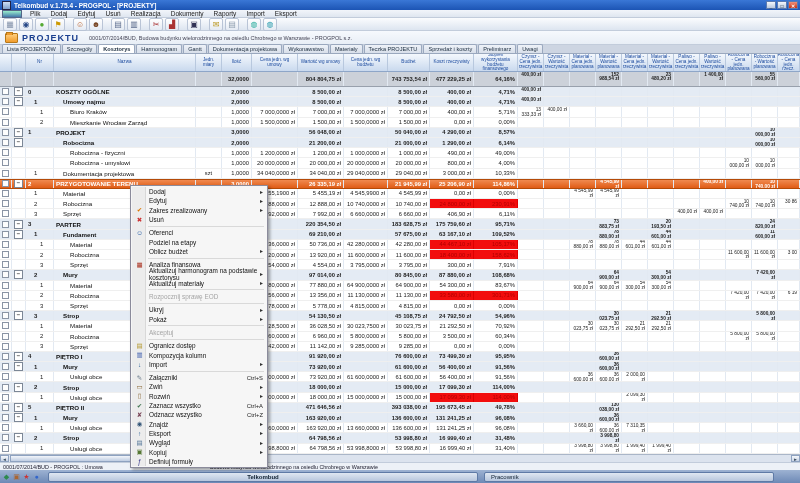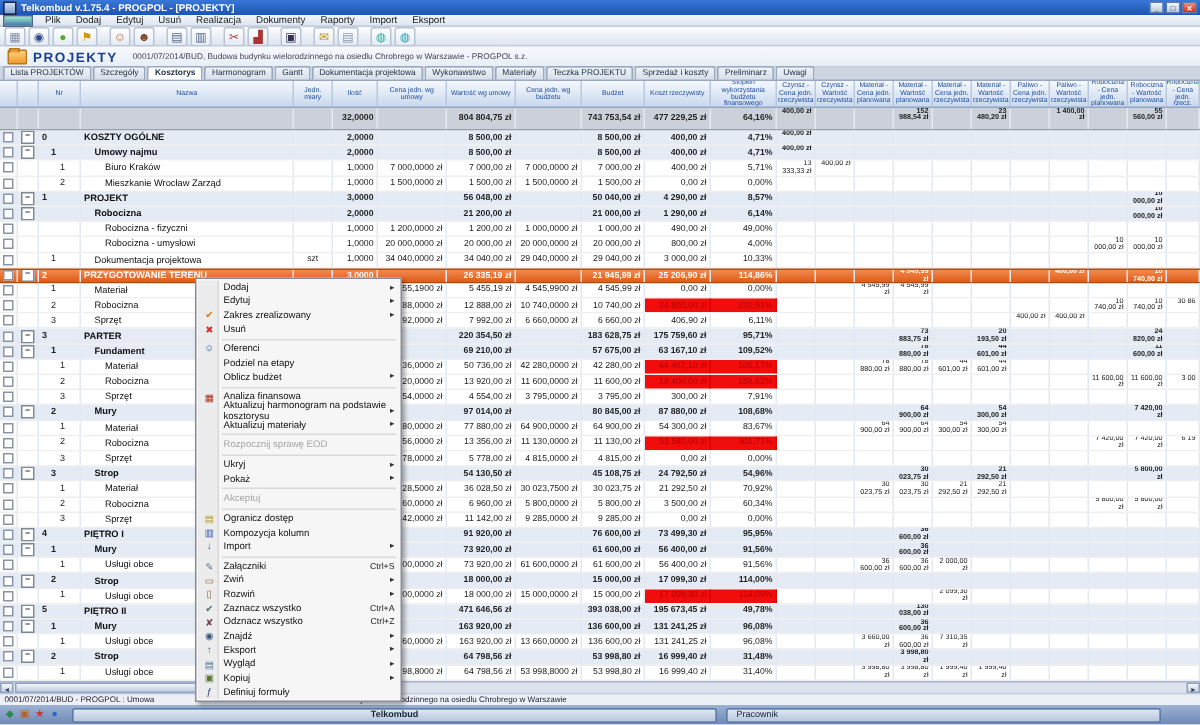--- a/index.html
+++ b/index.html
@@ -136,21 +136,21 @@
     <span class="tbsp"></span>
     <span class="tbico" style="color: rgb(187, 153, 34);">✉</span>
     <span class="tbico" style="color: rgb(136, 153, 170);">▤</span>
     <span class="tbsp"></span>
     <span class="tbico" style="color: rgb(34, 170, 153);">◍</span>
     <span class="tbico" style="color: rgb(34, 153, 170);">◍</span>
   </div>
 
 <div class="abs projbar">
   <span class="folder"></span>
-  <span class="projtitle">PROJEKTY</span>
+  <span class="projtitle">PROJEKTU</span>
   <span class="projsub">0001/07/2014/BUD, Budowa budynku wielorodzinnego na osiedlu Chrobrego w Warszawie - PROGPOL s.z.</span>
 </div>
 
 <div class="abs tabsrow">
     <div class="tab">Lista PROJEKTÓW</div>
     <div class="tab">Szczegóły</div>
     <div class="tab active">Kosztorys</div>
     <div class="tab">Harmonogram</div>
     <div class="tab">Gantt</div>
     <div class="tab">Dokumentacja projektowa</div>

